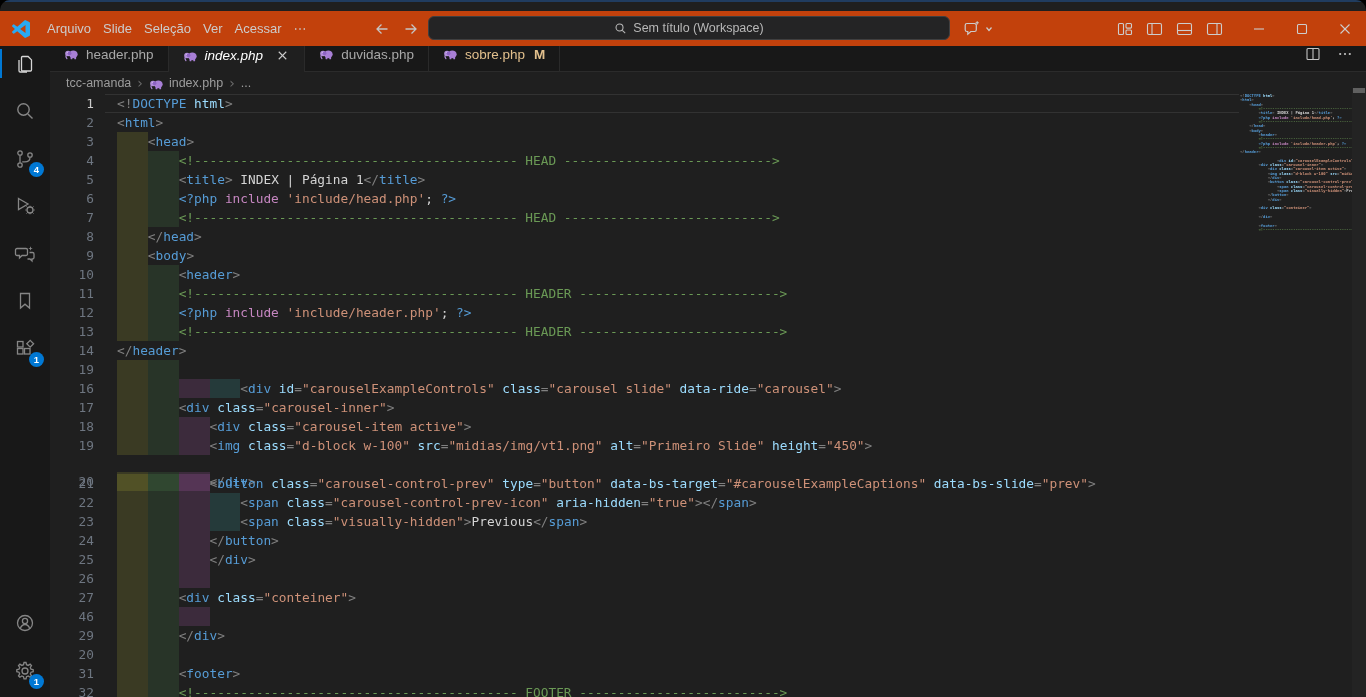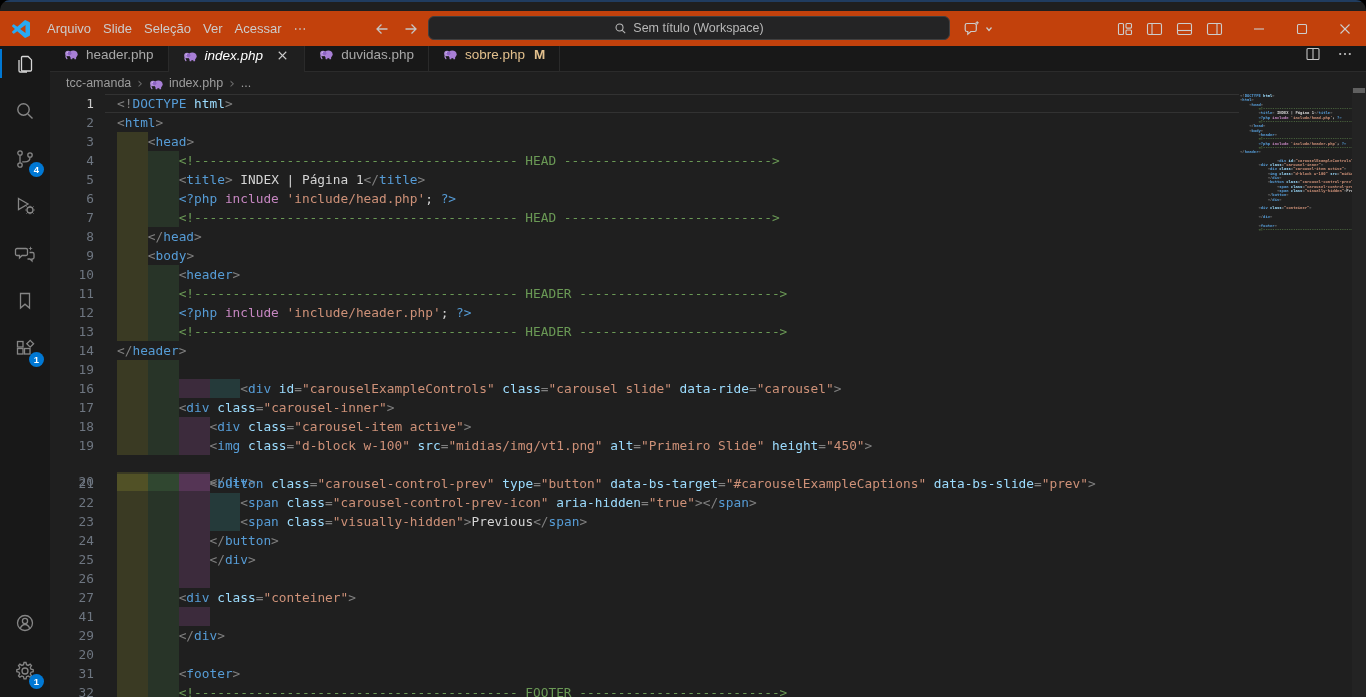--- a/index.html
+++ b/index.html
@@ -368,21 +368,21 @@
             <div class="line" style="top: 323px;"><span class="ln">18</span><span class="iblk i0" style="left:67px"></span><span class="iblk i1" style="left:97.848px"></span><span class="iblk i2" style="left:128.696px"></span><span class="code"><span class="x">            </span><span class="p">&lt;</span><span class="t">div</span><span class="x"> </span><span class="a">class</span><span class="p">=</span><span class="s">"carousel-item active"</span><span class="p">&gt;</span></span></div>
             <div class="line" style="top: 342px;"><span class="ln">19</span><span class="iblk i0" style="left:67px"></span><span class="iblk i1" style="left:97.848px"></span><span class="iblk i2" style="left:128.696px"></span><span class="code"><span class="x">            </span><span class="p">&lt;</span><span class="t">img</span><span class="x"> </span><span class="a">class</span><span class="p">=</span><span class="s">"d-block w-100"</span><span class="x"> </span><span class="a">src</span><span class="p">=</span><span class="s">"midias/img/vt1.png"</span><span class="x"> </span><span class="a">alt</span><span class="p">=</span><span class="s">"Primeiro Slide"</span><span class="x"> </span><span class="a">height</span><span class="p">=</span><span class="s">"450"</span><span class="p">&gt;</span></span></div>
             <div class="line" style="top: 378px;"><span class="ln">20</span><span class="iblk i0" style="left:67px"></span><span class="iblk i1" style="left:97.848px"></span><span class="iblk i2" style="left:128.696px"></span><span class="code"><span class="x">            </span><span class="p">&lt;/</span><span class="t">div</span><span class="p">&gt;</span></span></div>
             <div class="line" style="top: 380px;"><span class="ln">21</span><span class="iblk i0" style="left:67px"></span><span class="iblk i1" style="left:97.848px"></span><span class="iblk i2" style="left:128.696px"></span><span class="code"><span class="x">            </span><span class="p">&lt;</span><span class="t">button</span><span class="x"> </span><span class="a">class</span><span class="p">=</span><span class="s">"carousel-control-prev"</span><span class="x"> </span><span class="a">type</span><span class="p">=</span><span class="s">"button"</span><span class="x"> </span><span class="a">data-bs-target</span><span class="p">=</span><span class="s">"#carouselExampleCaptions"</span><span class="x"> </span><span class="a">data-bs-slide</span><span class="p">=</span><span class="s">"prev"</span><span class="p">&gt;</span></span></div>
             <div class="line" style="top: 399px;"><span class="ln">22</span><span class="iblk i0" style="left:67px"></span><span class="iblk i1" style="left:97.848px"></span><span class="iblk i2" style="left:128.696px"></span><span class="iblk i3" style="left:159.54399999999998px"></span><span class="code"><span class="x">                </span><span class="p">&lt;</span><span class="t">span</span><span class="x"> </span><span class="a">class</span><span class="p">=</span><span class="s">"carousel-control-prev-icon"</span><span class="x"> </span><span class="a">aria-hidden</span><span class="p">=</span><span class="s">"true"</span><span class="p">&gt;</span><span class="p">&lt;/</span><span class="t">span</span><span class="p">&gt;</span></span></div>
             <div class="line" style="top: 418px;"><span class="ln">23</span><span class="iblk i0" style="left:67px"></span><span class="iblk i1" style="left:97.848px"></span><span class="iblk i2" style="left:128.696px"></span><span class="iblk i3" style="left:159.54399999999998px"></span><span class="code"><span class="x">                </span><span class="p">&lt;</span><span class="t">span</span><span class="x"> </span><span class="a">class</span><span class="p">=</span><span class="s">"visually-hidden"</span><span class="p">&gt;</span><span class="x">Previous</span><span class="p">&lt;/</span><span class="t">span</span><span class="p">&gt;</span></span></div>
             <div class="line" style="top: 437px;"><span class="ln">24</span><span class="iblk i0" style="left:67px"></span><span class="iblk i1" style="left:97.848px"></span><span class="iblk i2" style="left:128.696px"></span><span class="code"><span class="x">            </span><span class="p">&lt;/</span><span class="t">button</span><span class="p">&gt;</span></span></div>
             <div class="line" style="top: 456px;"><span class="ln">25</span><span class="iblk i0" style="left:67px"></span><span class="iblk i1" style="left:97.848px"></span><span class="iblk i2" style="left:128.696px"></span><span class="code"><span class="x">            </span><span class="p">&lt;/</span><span class="t">div</span><span class="p">&gt;</span></span></div>
             <div class="line" style="top: 475px;"><span class="ln">26</span><span class="iblk i0" style="left:67px"></span><span class="iblk i1" style="left:97.848px"></span><span class="iblk i2" style="left:128.696px"></span><span class="code"></span></div>
             <div class="line" style="top: 494px;"><span class="ln">27</span><span class="iblk i0" style="left:67px"></span><span class="iblk i1" style="left:97.848px"></span><span class="code"><span class="x">        </span><span class="p">&lt;</span><span class="t">div</span><span class="x"> </span><span class="a">class</span><span class="p">=</span><span class="s">"conteiner"</span><span class="p">&gt;</span></span></div>
-            <div class="line" style="top: 513px;"><span class="ln">41</span><span class="iblk i0" style="left:67px"></span><span class="iblk i1" style="left:97.848px"></span><span class="iblk i2" style="left:128.696px"></span><span class="code"></span></div>
+            <div class="line" style="top: 513px;"><span class="ln">46</span><span class="iblk i0" style="left:67px"></span><span class="iblk i1" style="left:97.848px"></span><span class="iblk i2" style="left:128.696px"></span><span class="code"></span></div>
             <div class="line" style="top: 532px;"><span class="ln">29</span><span class="iblk i0" style="left:67px"></span><span class="iblk i1" style="left:97.848px"></span><span class="code"><span class="x">        </span><span class="p">&lt;/</span><span class="t">div</span><span class="p">&gt;</span></span></div>
             <div class="line" style="top: 551px;"><span class="ln">20</span><span class="iblk i0" style="left:67px"></span><span class="iblk i1" style="left:97.848px"></span><span class="code"></span></div>
             <div class="line" style="top: 570px;"><span class="ln">31</span><span class="iblk i0" style="left:67px"></span><span class="iblk i1" style="left:97.848px"></span><span class="code"><span class="x">        </span><span class="p">&lt;</span><span class="t">footer</span><span class="p">&gt;</span></span></div>
             <div class="line" style="top: 589px;"><span class="ln">32</span><span class="iblk i0" style="left:67px"></span><span class="iblk i1" style="left:97.848px"></span><span class="code"><span class="x">        </span><span class="c">&lt;!------------------------------------------ FOOTER --------------------------&gt;</span></span></div>
           </div>
         <div class="minimap">
             <div class="mininner" id="minimap">
               <div class="mline"><span class="p">&lt;!</span><span class="t">DOCTYPE</span><span class="x"> </span><span class="a">html</span><span class="p">&gt;</span></div>
               <div class="mline"><span class="p">&lt;</span><span class="t">html</span><span class="p">&gt;</span></div>
               <div class="mline"><span class="x">    </span><span class="p">&lt;</span><span class="t">head</span><span class="p">&gt;</span></div>

